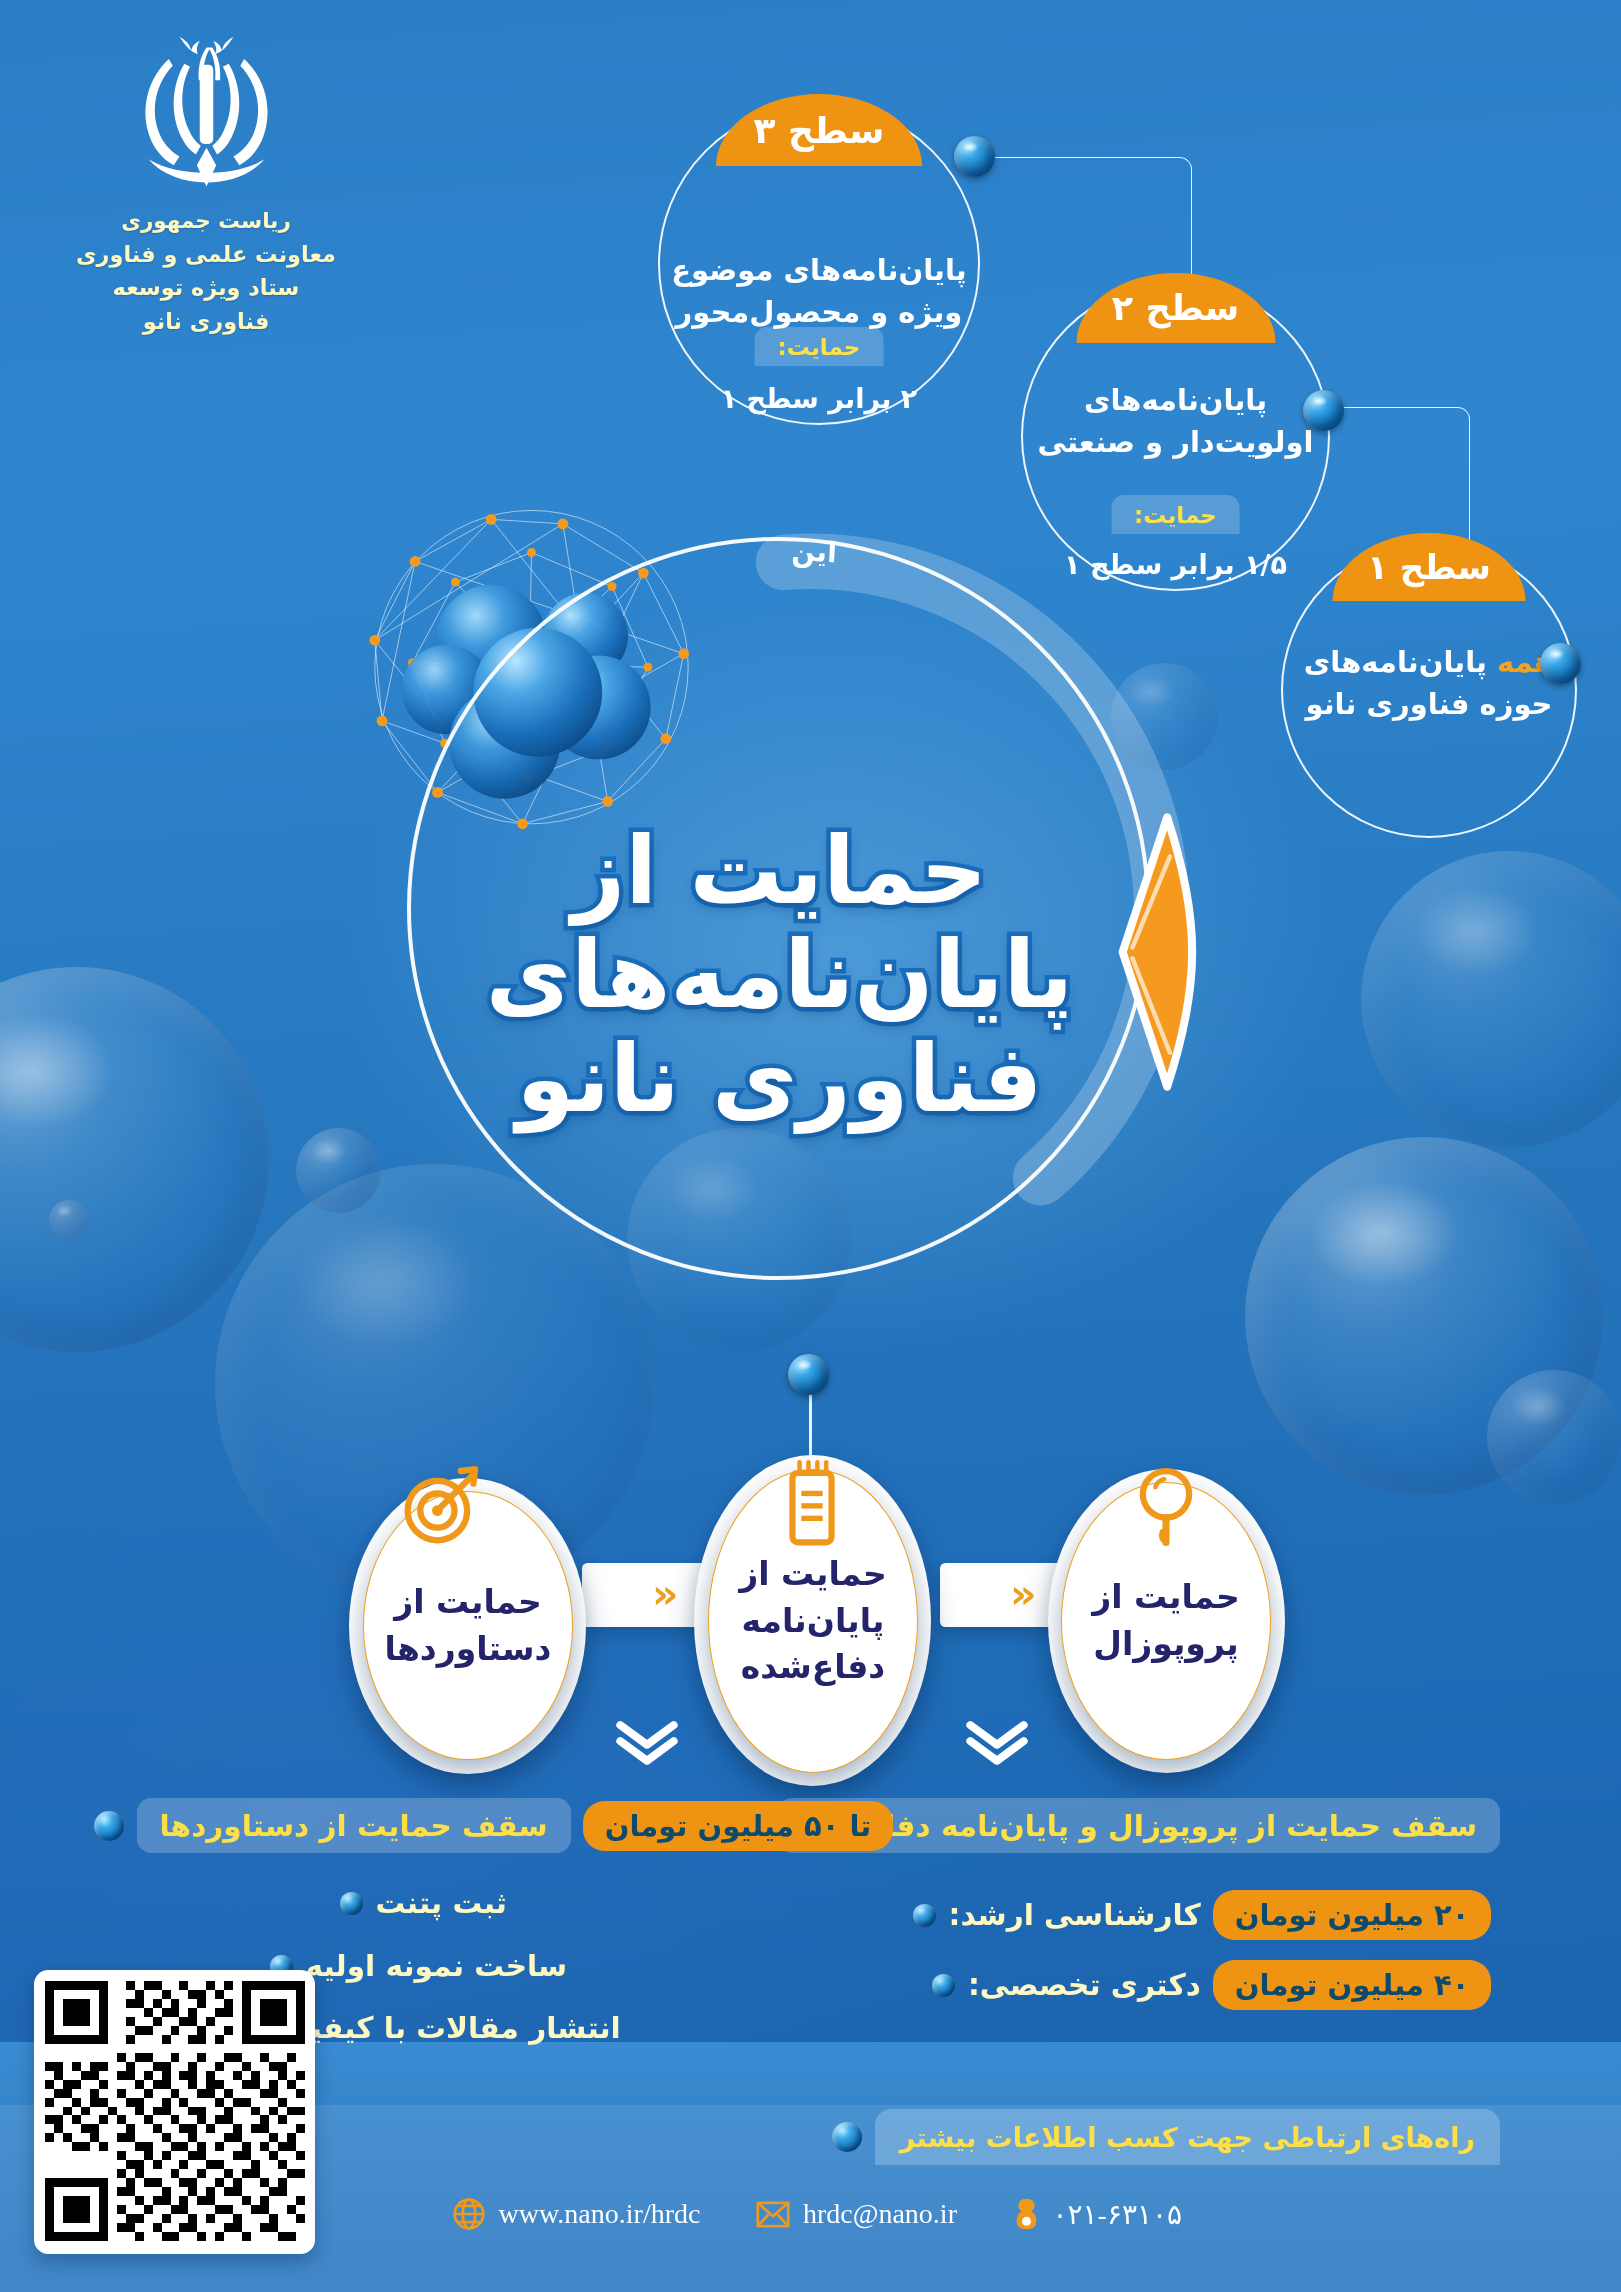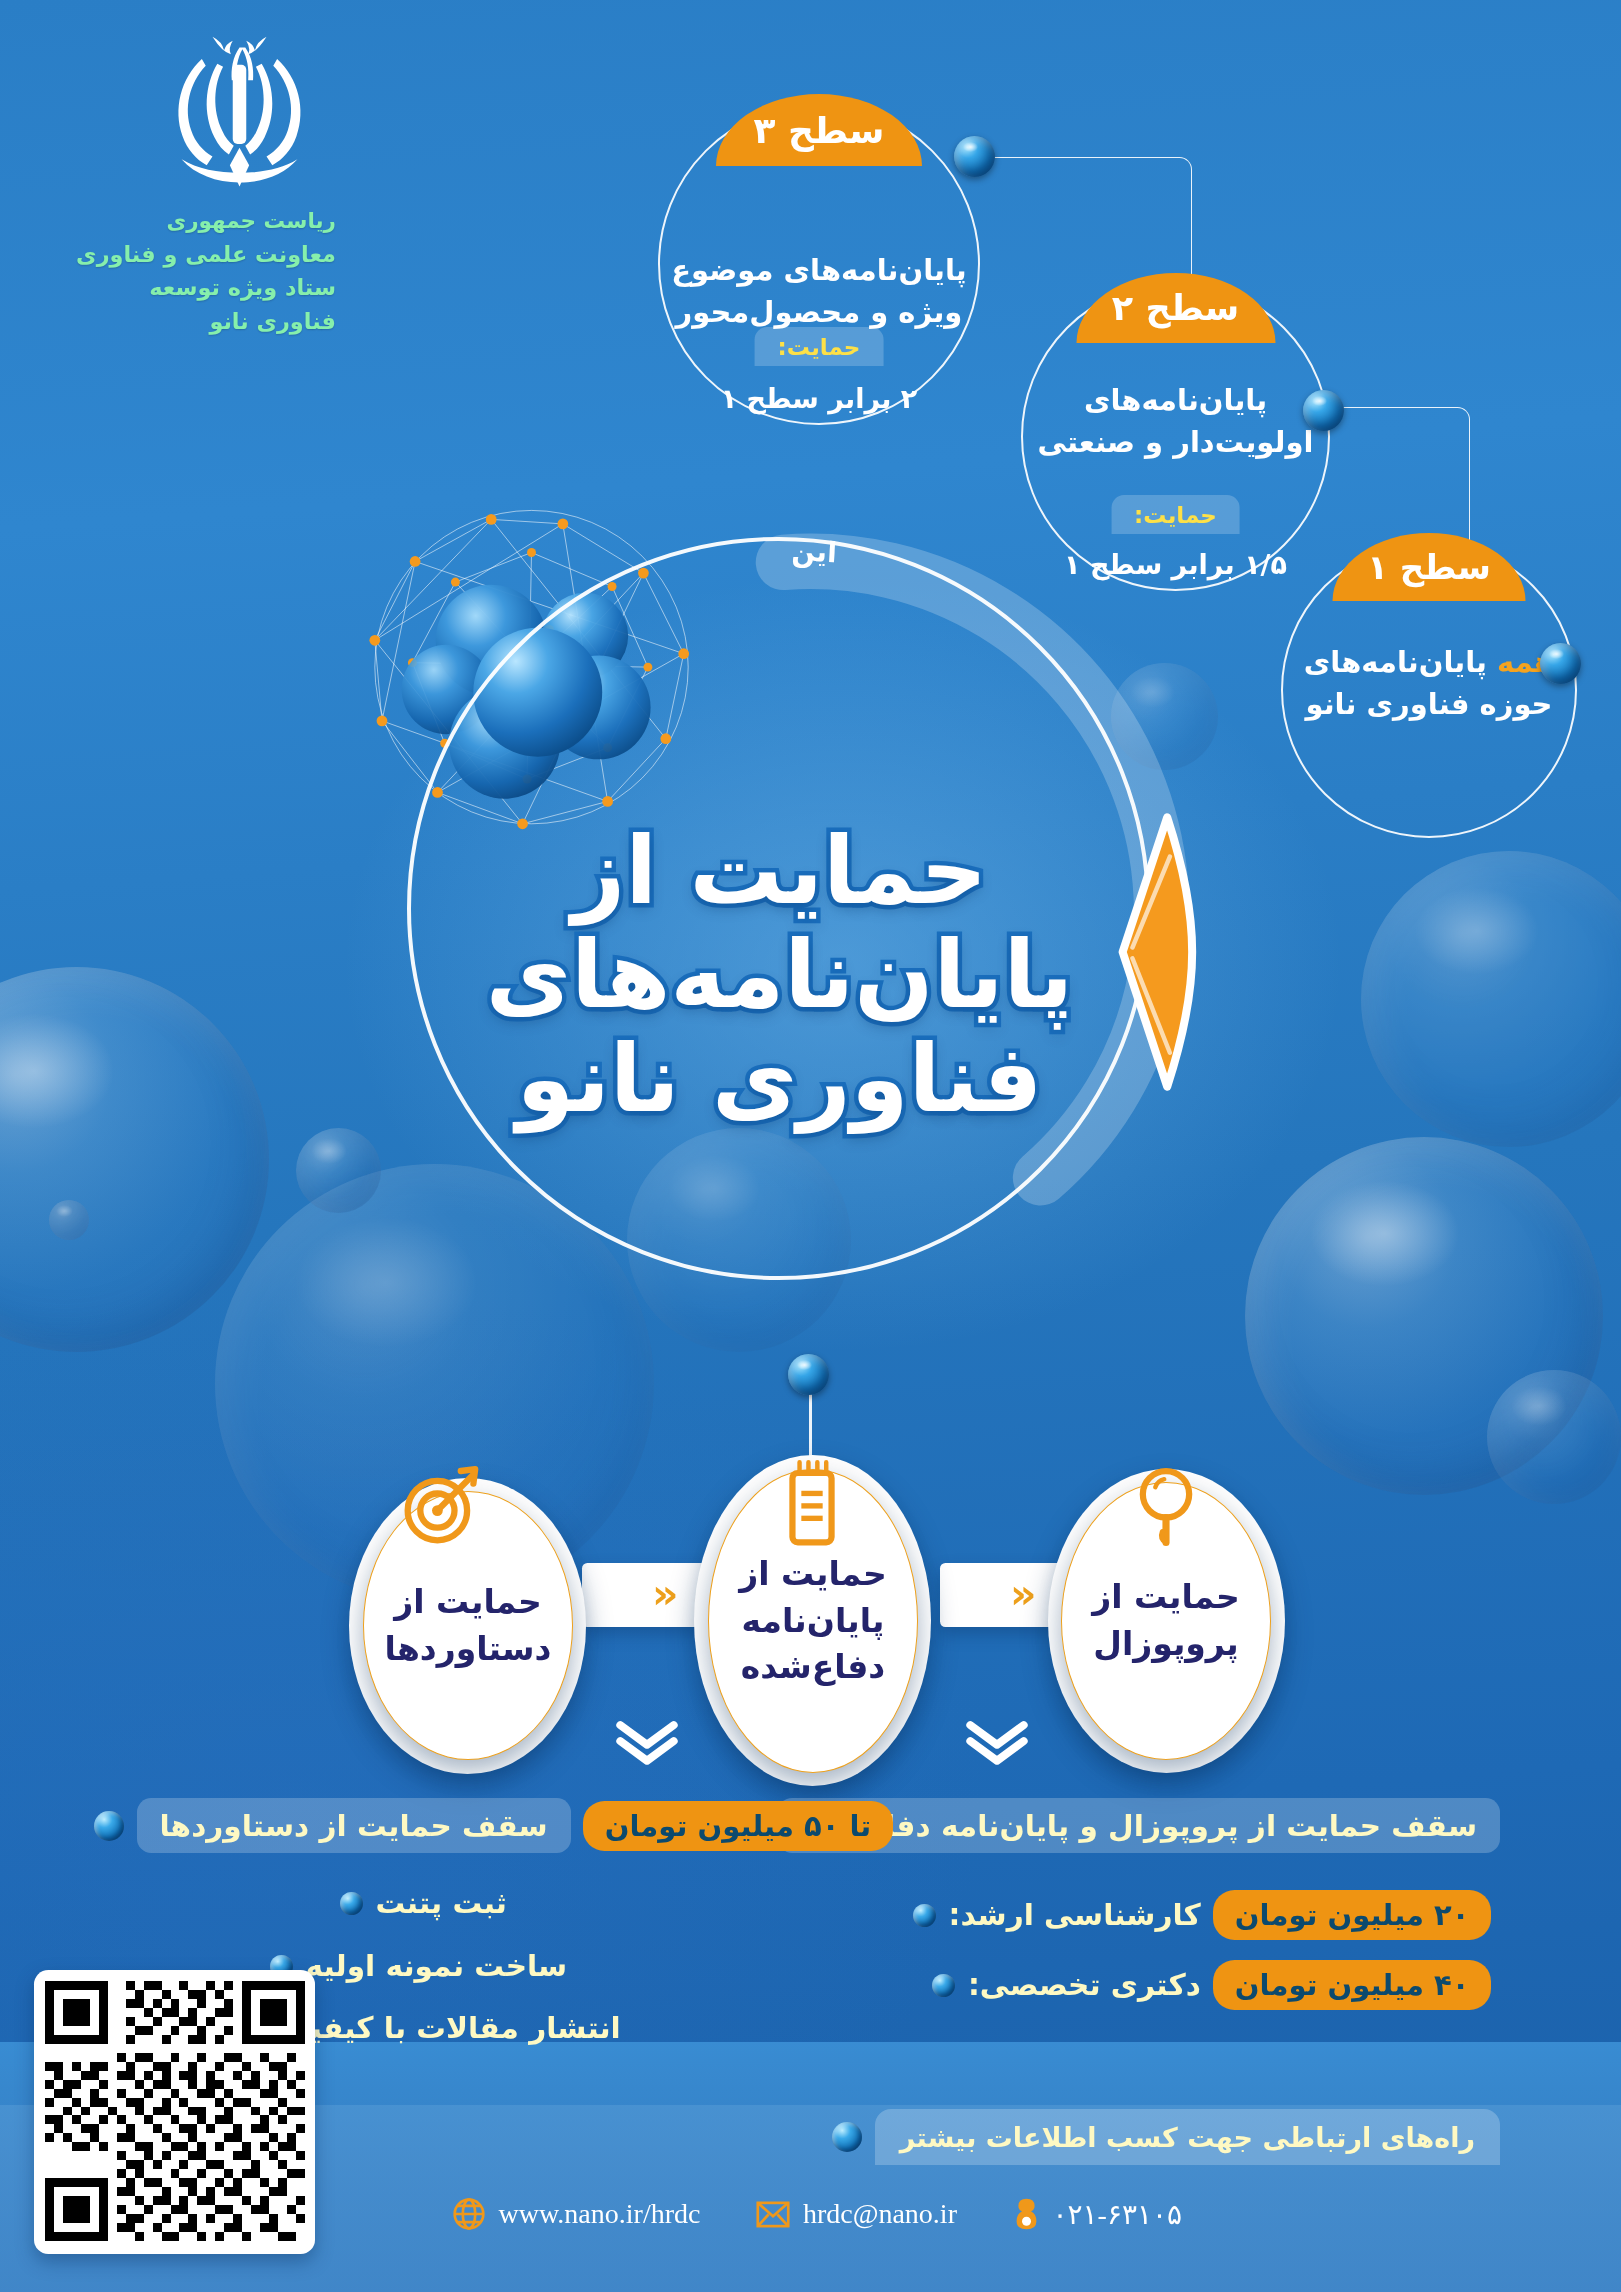--- a/index.html
+++ b/index.html
@@ -23,21 +23,21 @@
   .bgfoot2{position:absolute;left:0;right:0;bottom:0;height:188px;
     background:linear-gradient(180deg,rgba(86,155,214,.55),rgba(70,140,205,.75));}
 
   .bubble{position:absolute;border-radius:50%;pointer-events:none;
     background:radial-gradient(circle at 34% 28%, rgba(255,255,255,.30) 0%, rgba(190,225,250,.16) 26%, rgba(60,130,200,.16) 58%, rgba(30,95,170,.22) 100%);
     box-shadow:inset -12.5px -16px 43px rgba(10,60,120,.25), inset 12.5px 16px 39px rgba(255,255,255,.18);}
   .bubble::after{content:"";position:absolute;left:18%;top:12%;width:42%;height:30%;border-radius:50%;
     background:radial-gradient(ellipse at center, rgba(255,255,255,.34), rgba(255,255,255,0) 70%);}
 
   
-  .logo{position:absolute;left:76px;top:31px;width:260px;text-align:right;color:#86efac;}
+  .logo{position:absolute;left:76px;top:31px;width:260px;text-align:center;color:#fef9c3;}
   .emblem{width:193px;height:166px;margin:0 auto;}
   .logo-lines{margin-top:5.4px;}
   .logo-line{font-size:21.5px;line-height:1.5;font-weight:600;letter-spacing:0.4px;
      text-shadow:0 0.9px 1.8px rgba(0,0,0,.18);}
   .logo-line.l2{font-size:22.4px;}
   .logo-line.l3{font-size:22.4px;}
 
   
   .lvl{position:absolute;border:2.7px solid rgba(255,255,255,.92);border-radius:50%;
        box-sizing:border-box;}
@@ -75,21 +75,21 @@
      display:flex;align-items:center;justify-content:center;}
   .oval-outer{position:absolute;background:#fdfdfd;border-radius:50%;box-shadow:0 12.5px 27px rgba(6,44,90,.38);}
   .oval-label{color:#24246b;font-weight:700;text-align:center;line-height:1.42;font-size:33px;}
   .oval-icon{position:absolute;left:50%;transform:translateX(-50%);}
   .ovbar{position:absolute;background:#fff;box-shadow:0 7.2px 16px rgba(6,44,90,.30);}
   .ovchev{position:absolute;color:#eda01c;font-size:41px;font-weight:700;line-height:1;}
   .downchev{position:absolute;}
 
   
   .sechead{position:absolute;display:flex;align-items:center;gap:12.5px;}
-  .sechead-pill{background:rgba(255,255,255,.22);color:#fef9c3;font-weight:700;font-size:29.6px;
+  .sechead-pill{background:rgba(255,255,255,.22);color:#fde047;font-weight:700;font-size:29.6px;
      padding:10.7px 23px;border-radius:14.3px;white-space:nowrap;}
   .bulletrow{position:absolute;display:flex;align-items:center;gap:12.5px;justify-content:flex-start;}
   .bullet-ball{width:23px;height:23px;border-radius:50%;flex:none;
      background:radial-gradient(circle at 34% 28%, #bdeeff 0%, #39a9e9 28%, #1070b6 64%, #0a4a81 100%);
      box-shadow:inset -2.7px -2.7px 5.4px rgba(0,30,70,.5), inset 2.7px 2.7px 4.5px rgba(255,255,255,.45);}
   .bullet-text{color:#fef9c3;font-size:29.6px;font-weight:700;white-space:nowrap;}
   .pill-orange{background:#ef9412;color:#0c4a6e;font-weight:700;font-size:29px;
      padding:8px 21.5px;border-radius:21.5px;white-space:nowrap;}
 
   

